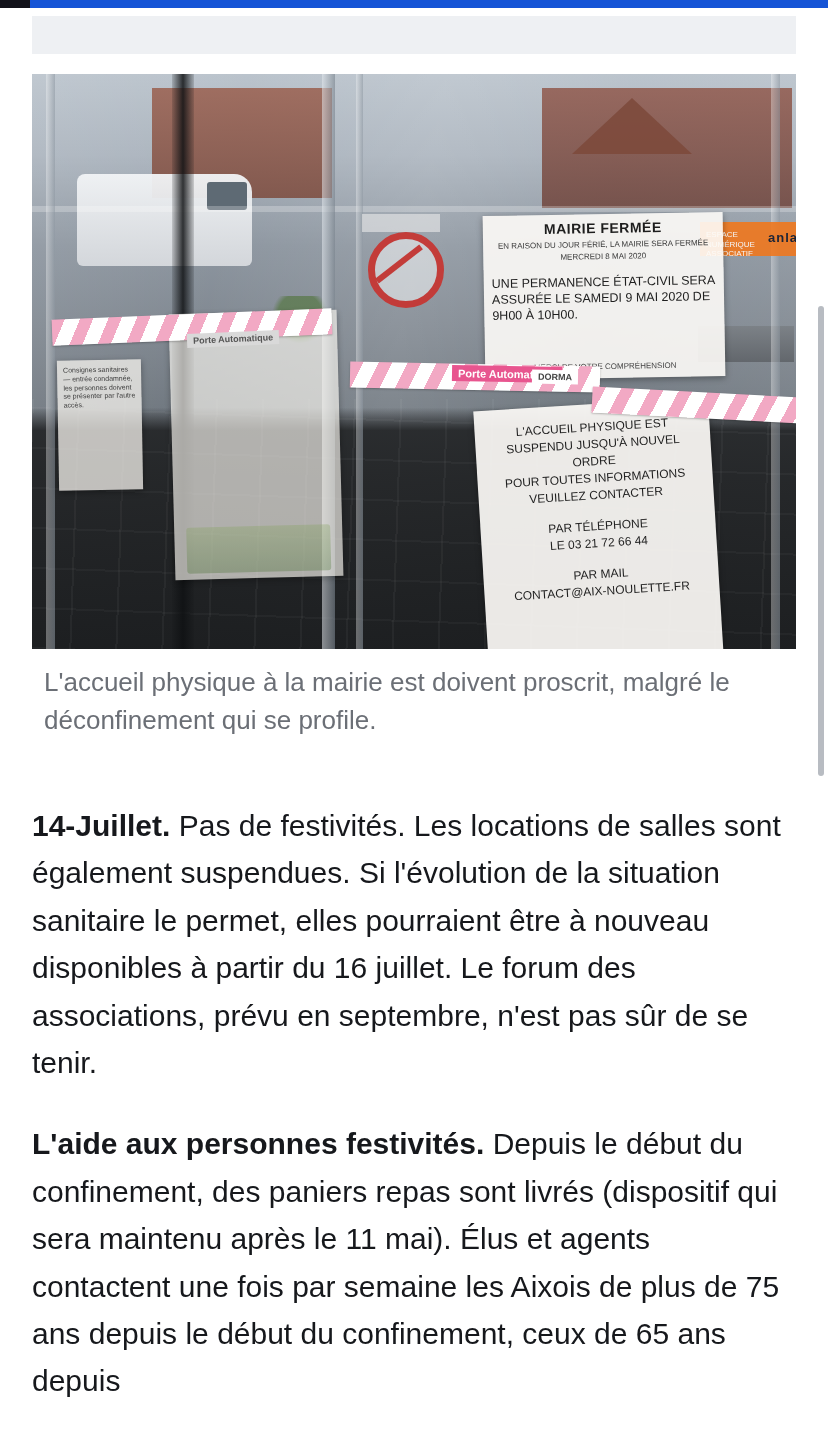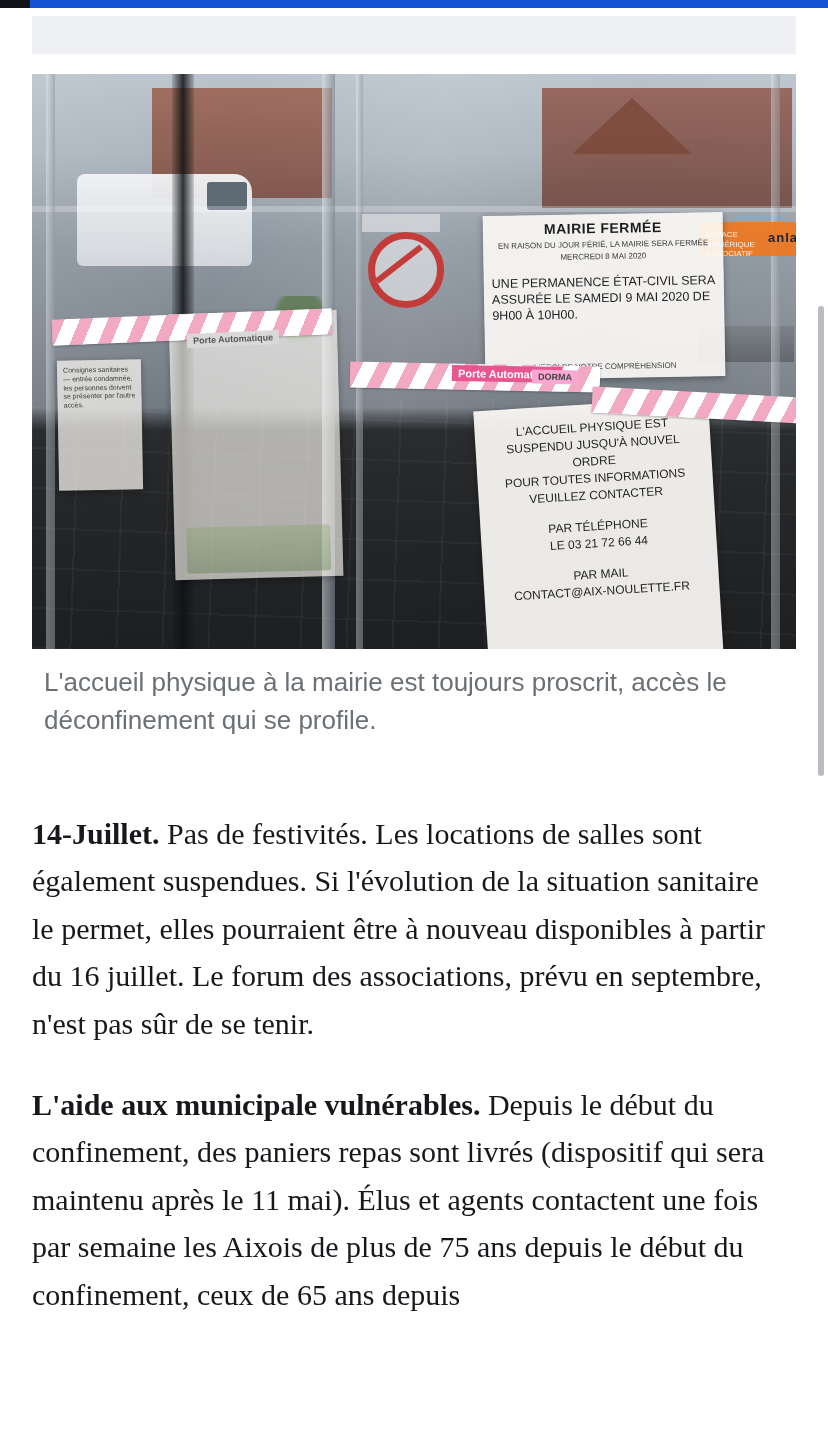--- a/index.html
+++ b/index.html
@@ -161,21 +161,21 @@
     background: #e8558f;
     color: #fff;
     font-size: 11px;
     font-weight: bold;
     padding: 2px 6px;
     white-space: nowrap;
     font-family: "Liberation Sans", sans-serif;
   }
   .tl1 { top: 258px; left: 155px; transform: rotate(-2.4deg); font-size: 9px; background: #d9d9d9; color: #555; }
   .tl2 { top: 292px; left: 420px; transform: rotate(1deg); }
-  .tl3 { top: 296px; left: 500px; background:#f9a8d4; color:#444; font-size: 9px; transform: rotate(1deg); }
+  .tl3 { top: 296px; left: 500px; background:#ffffff; color:#444; font-size: 9px; transform: rotate(1deg); }
 
   
   .poster {
     position: absolute;
     background: rgba(252,250,246,0.88);
     box-shadow: 0 2px 6px rgba(0,0,0,.35);
     color: #2b2b2b;
     font-family: "Liberation Sans", sans-serif;
     line-height: 1.25;
     overflow: hidden;
@@ -331,21 +331,21 @@
   .body {
     position: absolute;
     top: 790px;
     left: 32px;
     width: 752px;
     color: #16181c;
     font-size: 30px;
     line-height: 1.58;
     font-family: "Liberation Sans", sans-serif;
   }
-  .body p { margin: 12px 0 34px 0; font-family: Liberation Serif, serif; }
+  .body p { margin: 4px 0 34px 0; }
   .body b { font-weight: bold; }
 
   
   .scrollbar {
     position: absolute;
     top: 298px;
     right: 4px;
     width: 6px;
     height: 470px;
     background: #b8bcc2;
@@ -421,25 +421,25 @@
     </div>
 
     <div class="tape tape1"></div>
     <div class="tape-label tl1">Porte Automatique</div>
     <div class="tape tape2"></div>
     <div class="tape-label tl2">Porte Automatique</div>
     <div class="tape-label tl3">DORMA</div>
     <div class="tape tape3"></div>
   </div>
 
-  <div class="caption">L'accueil physique à la mairie est toujours proscrit, accès le déconfinement qui se profile.</div>
+  <div class="caption">L'accueil physique à la mairie est doivent proscrit, malgré le déconfinement qui se profile.</div>
 
   <div class="body">
     <p>
       <b>14-Juillet.</b><span> Pas de festivités. Les locations de salles sont également suspendues. Si l'évolution de la situation sanitaire le permet, elles pourraient être à nouveau disponibles à partir du 16 juillet. Le forum des associations, prévu en septembre, n'est pas sûr de se tenir.</span>
     </p>
     <p>
-      <b>L'aide aux municipale vulnérables.</b><span> Depuis le début du confinement, des paniers repas sont livrés (dispositif qui sera maintenu après le 11 mai). Élus et agents contactent une fois par semaine les Aixois de plus de 75 ans depuis le début du confinement, ceux de 65 ans depuis</span>
+      <b>L'aide aux personnes festivités.</b><span> Depuis le début du confinement, des paniers repas sont livrés (dispositif qui sera maintenu après le 11 mai). Élus et agents contactent une fois par semaine les Aixois de plus de 75 ans depuis le début du confinement, ceux de 65 ans depuis</span>
     </p>
   </div>
 
   <div class="scrollbar"></div>
 </div>
 
 </body></html>

